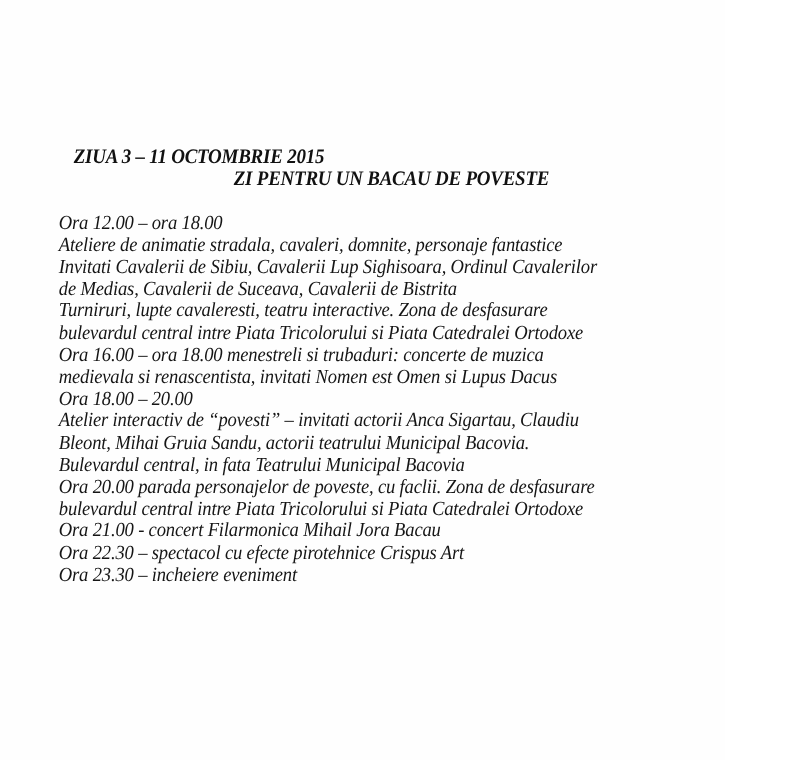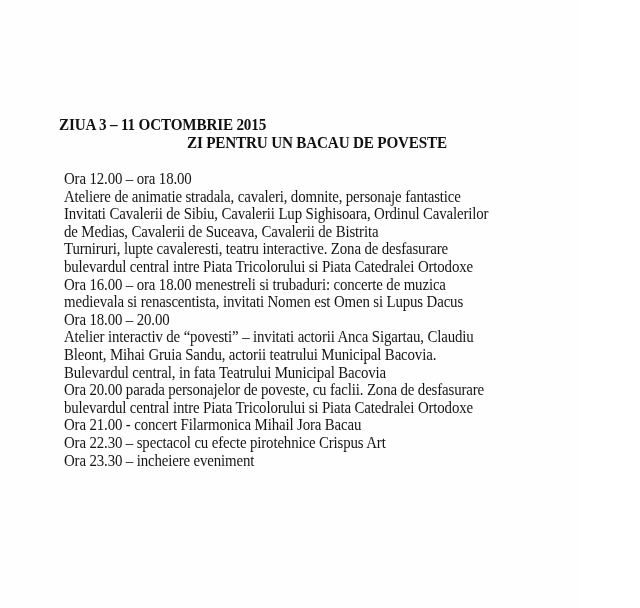--- a/index.html
+++ b/index.html
@@ -13,20 +13,21 @@
       position: relative;
       overflow: hidden;
       font-family: "Liberation Serif", "DejaVu Serif", serif;
       color: #111111;
     }
     .page {
       position: absolute;
       left: 0; top: 0;
       width: 580px; height: 608px;
       background: #fefefe;
+      font-style: italic;
     }
     .heading-1 {
       position: absolute;
       left: 59px;
       top: 116px;
       font-weight: bold;
       font-size: 16.5px;
       letter-spacing: -0.2px;
       white-space: nowrap;
       line-height: 18px;
@@ -40,21 +41,21 @@
       font-weight: bold;
       font-size: 16.5px;
       letter-spacing: -0.2px;
       white-space: nowrap;
       line-height: 18px;
       transform: scaleX(0.92);
       transform-origin: left top;
     }
     .body-text {
       position: absolute;
-      left: 64px;
+      left: 47px;
       top: 170px;
       margin: 0;
       padding: 0;
       list-style: none;
     }
     .body-line {
       font-size: 16px;
       line-height: 17.6px;
       height: 17.6px;
       white-space: nowrap;

